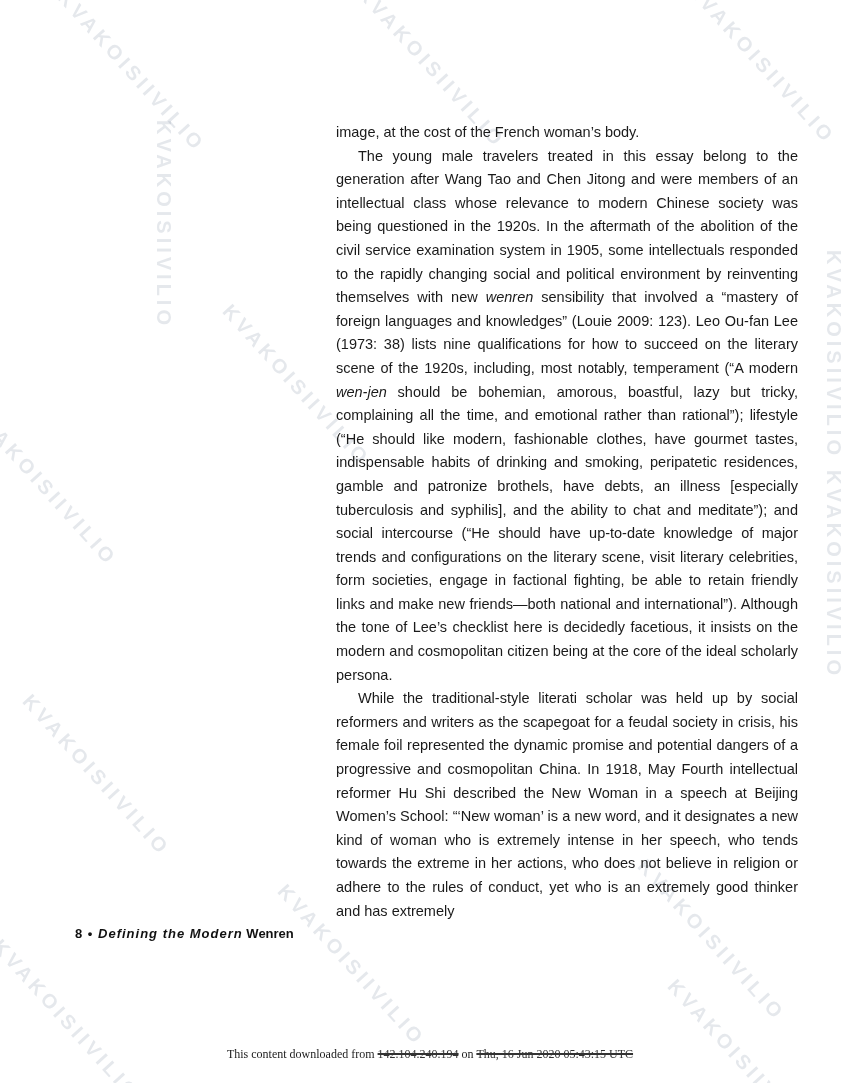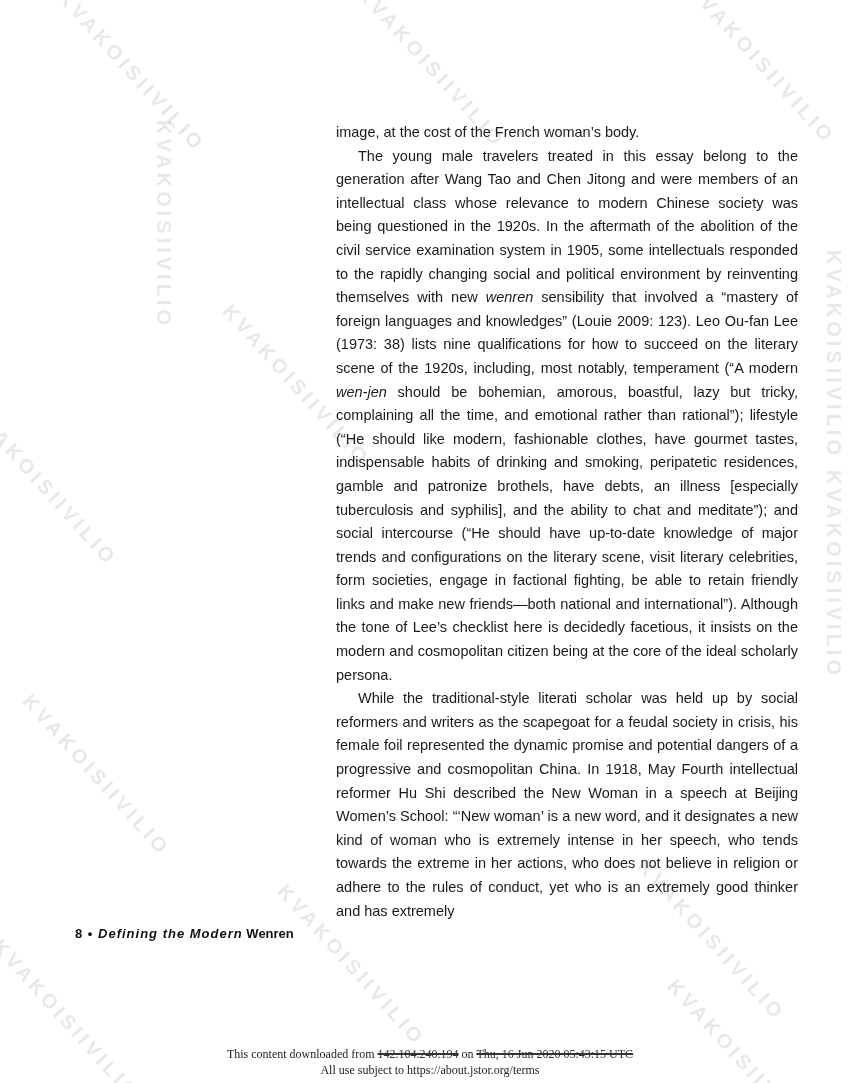--- a/index.html
+++ b/index.html
@@ -92,16 +92,15 @@
     <span>Wenren</span>
   </div>
 
   <div class="jstor">
     <div>
       <span>This content downloaded from</span>
       <span class="redacted">142.104.240.194</span>
       <span>on</span>
       <span class="redacted">Thu, 16 Jun 2020 05:43:15 UTC</span>
     </div>
-    <div>All use subject to https://about.jstor.org/terms</div>
   </div>
 
 </div>
 
 </body></html>

